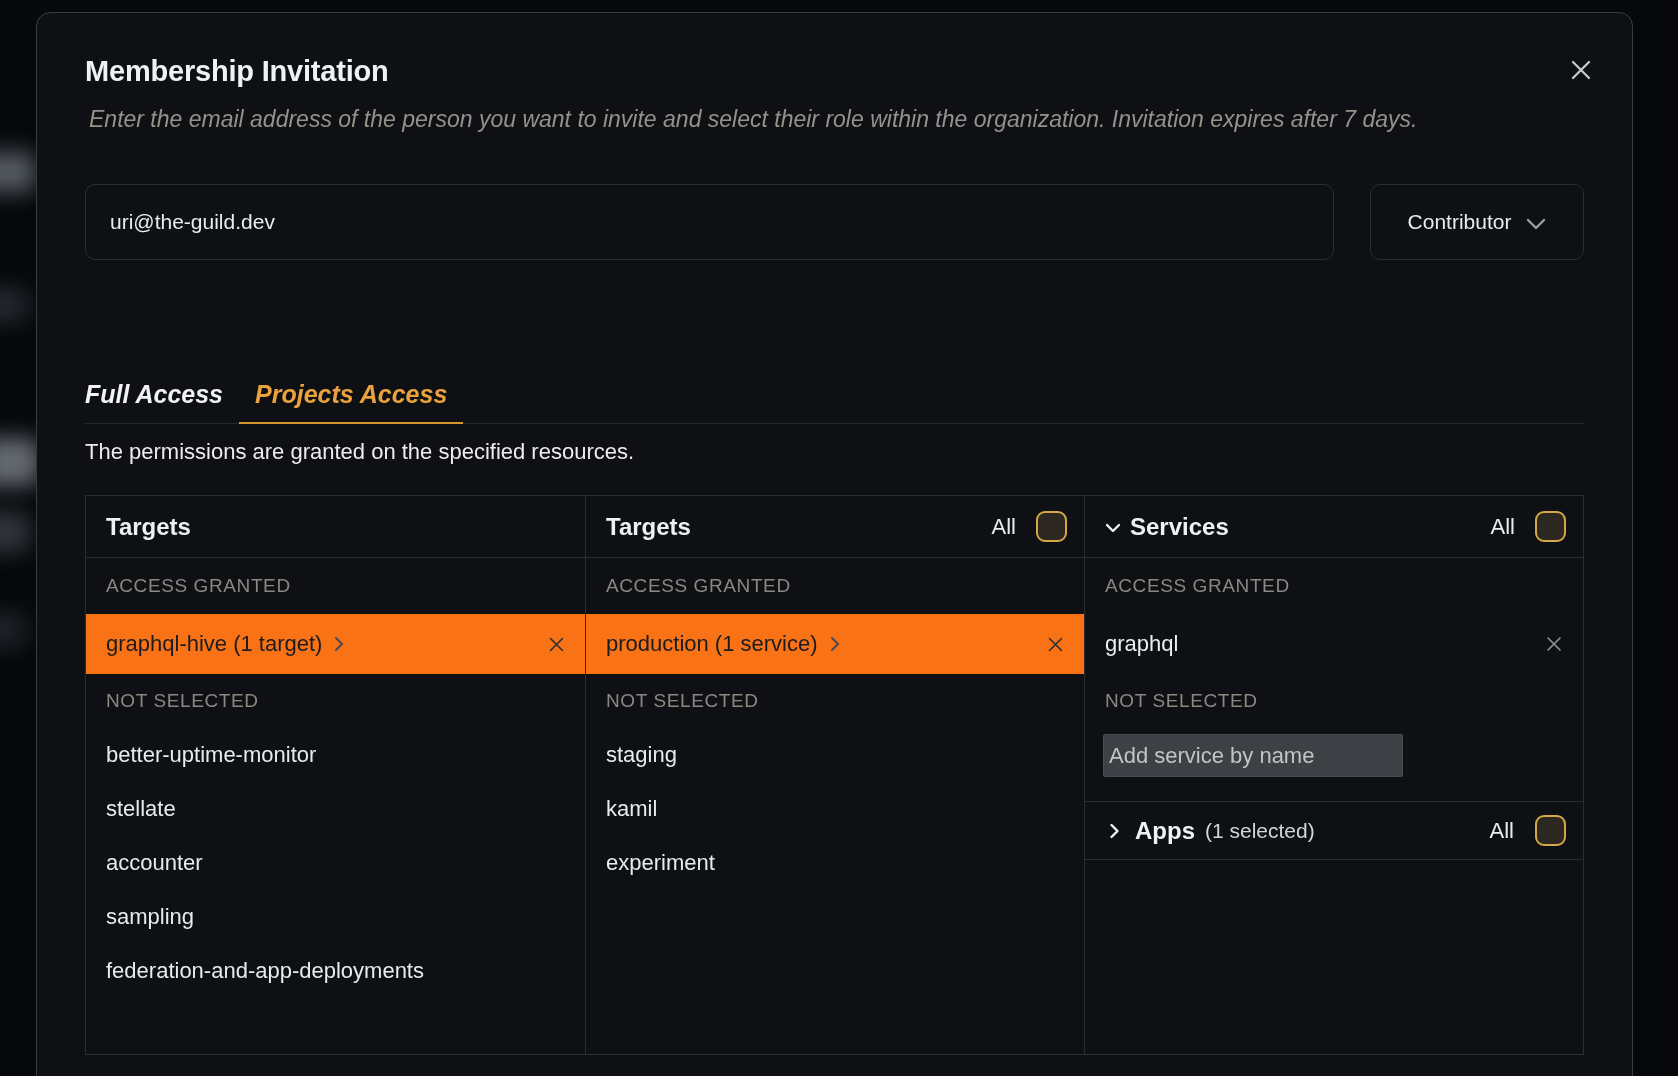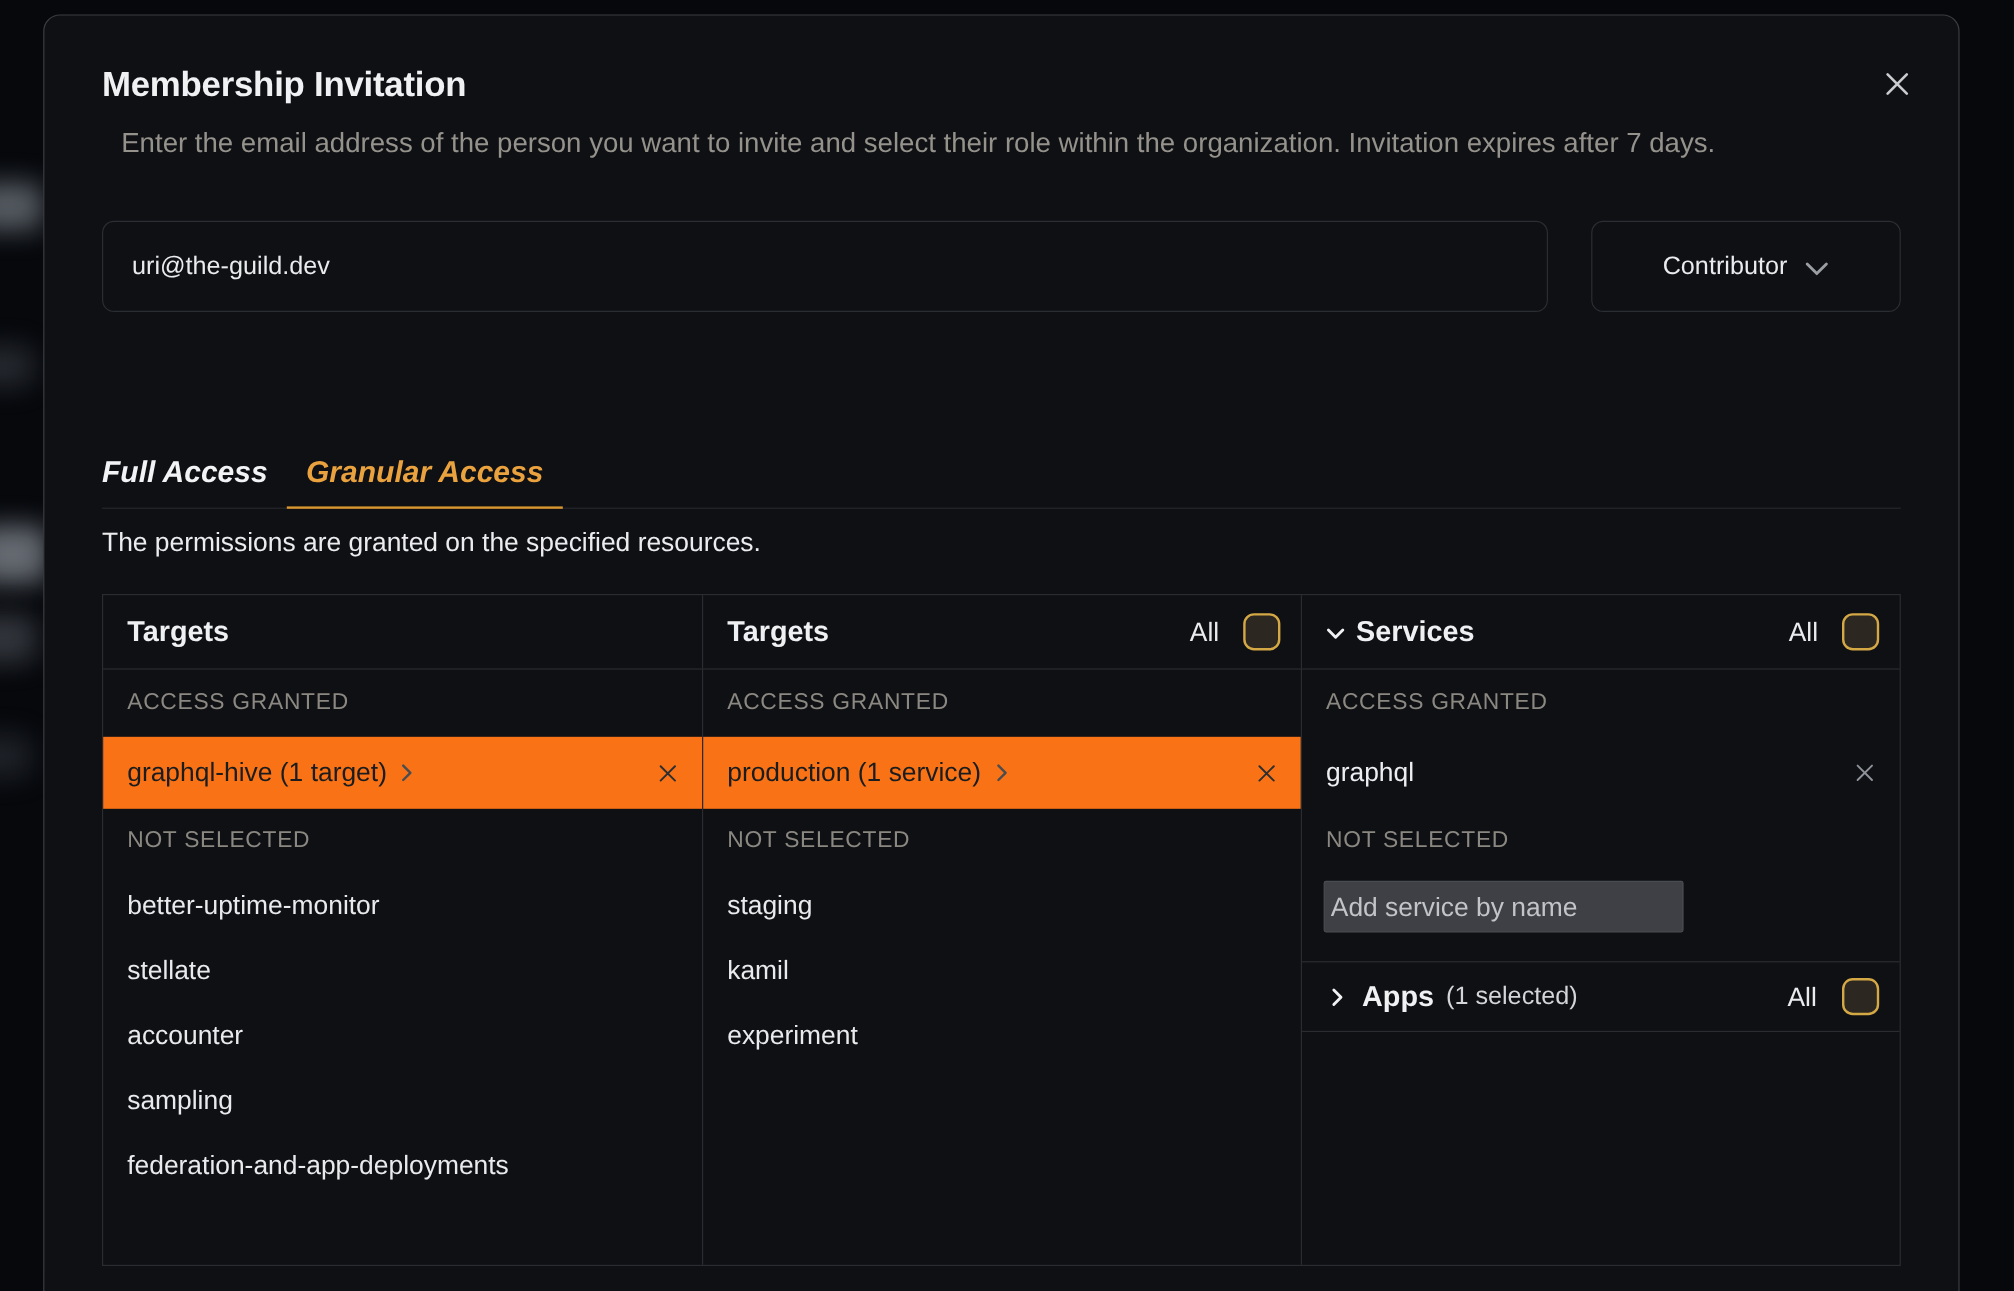--- a/index.html
+++ b/index.html
@@ -20,30 +20,30 @@
   .modal{
     position:absolute;left:36px;top:12px;width:1597px;height:1150px;
     background:#0e1014;border:1px solid #3a3c41;border-radius:14px;
     box-sizing:border-box;padding:42px 48px 0 48px;color:#e9ebed;
   }
   .close-btn{position:absolute;top:44px;right:38px;width:26px;height:26px;cursor:pointer;
     display:flex;align-items:center;justify-content:center;background:none;border:none;padding:0;}
   .close-btn svg{display:block;}
 
   .dlg-title{margin:0;font-size:29px;font-weight:700;color:#f0f1f3;letter-spacing:-.2px;}
-  .dlg-desc{margin:13px 0 0 16px;font-size:23px;line-height:37px;color:#95928c;max-width:1499px;}
+  .dlg-desc{margin:13px 0 0 4px;font-size:23px;line-height:37px;color:#95928c;max-width:1499px;font-style:italic;}
 
   .form-row{display:flex;gap:36px;margin-top:46px;}
   .email-input{
     flex:1;height:76px;box-sizing:border-box;background:transparent;
     border:1px solid #2b2d32;border-radius:10px;color:#e9ebed;
     font-size:21px;padding:0 24px;font-family:inherit;outline:none;
   }
   .role-select{
-    width:258px;height:76px;box-sizing:border-box;border:1px solid #2b2d32;border-radius:10px;
+    width:214px;height:76px;box-sizing:border-box;border:1px solid #2b2d32;border-radius:10px;
     display:flex;align-items:center;justify-content:center;gap:15px;cursor:pointer;background:transparent;
     color:#e9ebed;font-size:21px;font-family:inherit;
   }
 
   .tabs{display:flex;margin-top:120px;border-bottom:1px solid #26272b;}
   .tab{font-size:25px;font-weight:700;padding:0 16px 14px 16px;cursor:pointer;background:none;border:none;
     color:#f2f3f5;font-family:inherit;position:relative;font-style:italic;}
   .tab.first{padding-left:0;}
   .tab.active{color:#eaa23f;}
   .tab.active::after{content:"";position:absolute;left:0;right:0;bottom:-1px;height:2px;background:#d9962e;}
@@ -114,21 +114,21 @@
       <span style="display:flex;margin-top:3px;">
         <svg width="20" height="12" viewBox="0 0 20 12">
             <path d="M2 2 L10 10 L18 2" fill="none" stroke="#9a9da1" stroke-width="2.4" stroke-linecap="round" stroke-linejoin="round"></path>
           </svg>
       </span>
     </div>
   </div>
 
   <div class="tabs">
     <button class="tab first">Full Access</button>
-    <button class="tab active">Granular Access</button>
+    <button class="tab active">Projects Access</button>
   </div>
 
   <p class="note">The permissions are granted on the specified resources.</p>
 
   <div class="panel">
 
     <div class="col">
       <div class="col-header">
         <span class="col-title">Targets</span>
       </div>

